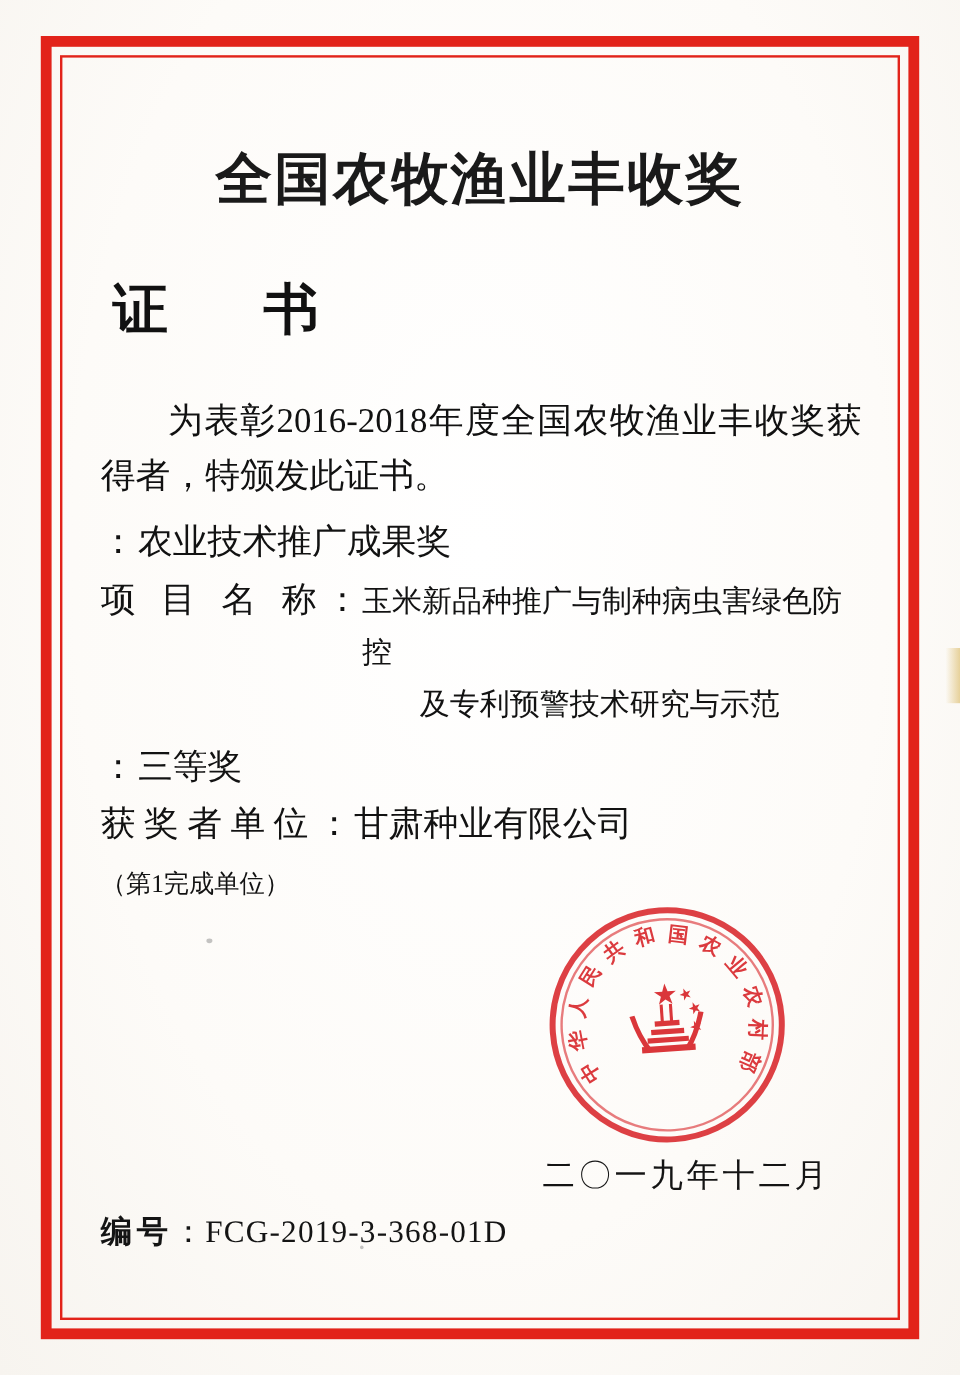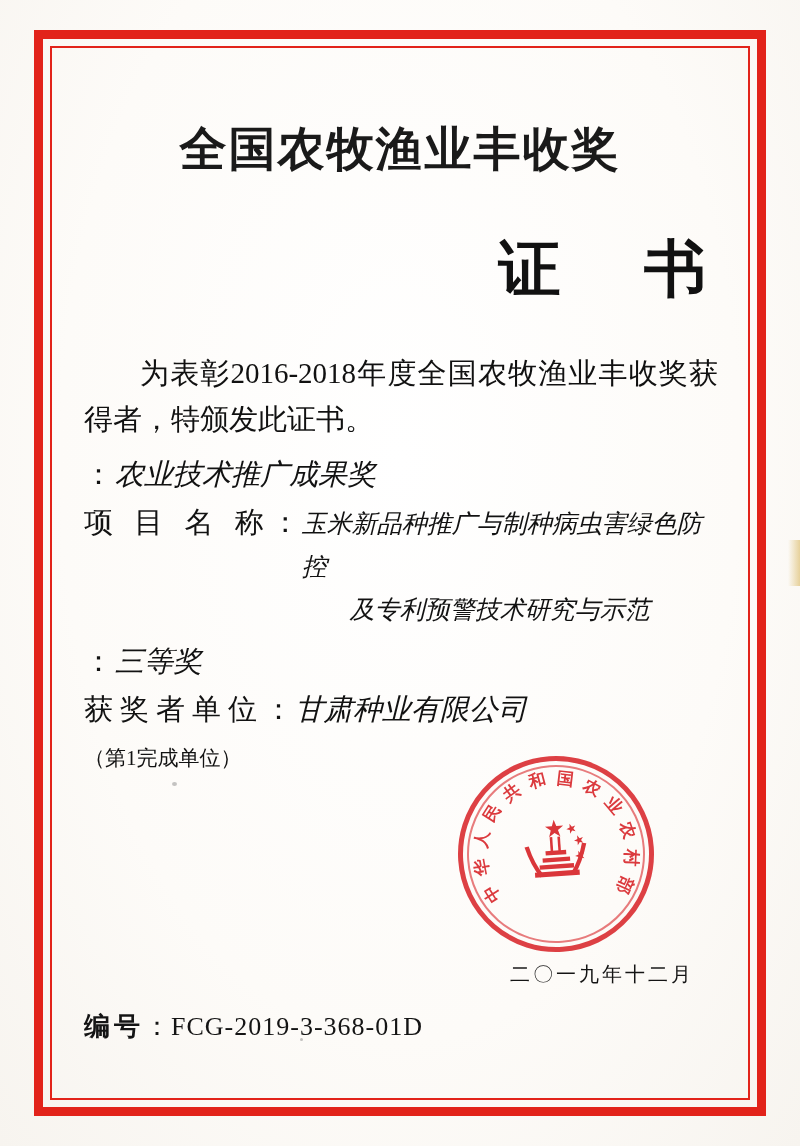--- a/index.html
+++ b/index.html
@@ -63,24 +63,24 @@
     text-align: center;
     font-family: "Liberation Serif", "DejaVu Serif", serif;
     font-weight: 700;
     font-size: 47px;
     letter-spacing: 2px;
     color: #1a1a1a;
     margin-top: 62px;
   }
 
   .title-sub {
-    text-align: right;
+    text-align: left;
     font-family: "Liberation Serif", "DejaVu Serif", serif;
     font-weight: 700;
-    font-size: 62px;
+    font-size: 46px;
     letter-spacing: 34px;
     text-indent: 34px;
     color: #111111;
     margin-top: 46px;
   }
 
   .body-block {
     margin-top: 40px;
     padding: 0 22px 0 24px;
     color: #121212;
@@ -105,21 +105,20 @@
     flex: 0 0 auto;
     letter-spacing: 7px;
     white-space: nowrap;
   }
   .field-colon {
     flex: 0 0 auto;
     margin-right: 2px;
   }
   .field-value {
     flex: 1 1 auto;
-    font-style: italic;
   }
 
   .field-row.tight { margin-top: 6px; }
 
   .value-small {
     font-size: 25px;
     line-height: 1.6;
   }
   .value-line2 {
     font-size: 25px;
@@ -176,22 +175,22 @@
     height: 86px;
     margin: -43px 0 0 -43px;
     opacity: .92;
   }
 
   .stamp-date {
     position: absolute;
     left: 392px;
     top: 905px;
     width: 300px;
-    text-align: center;
-    font-size: 20px;
+    text-align: left;
+    font-size: 27px;
     letter-spacing: 3px;
     color: #141414;
   }
 
   .serial {
     position: absolute;
     left: 24px;
     bottom: 46px;
     font-size: 26px;
     letter-spacing: 1px;

